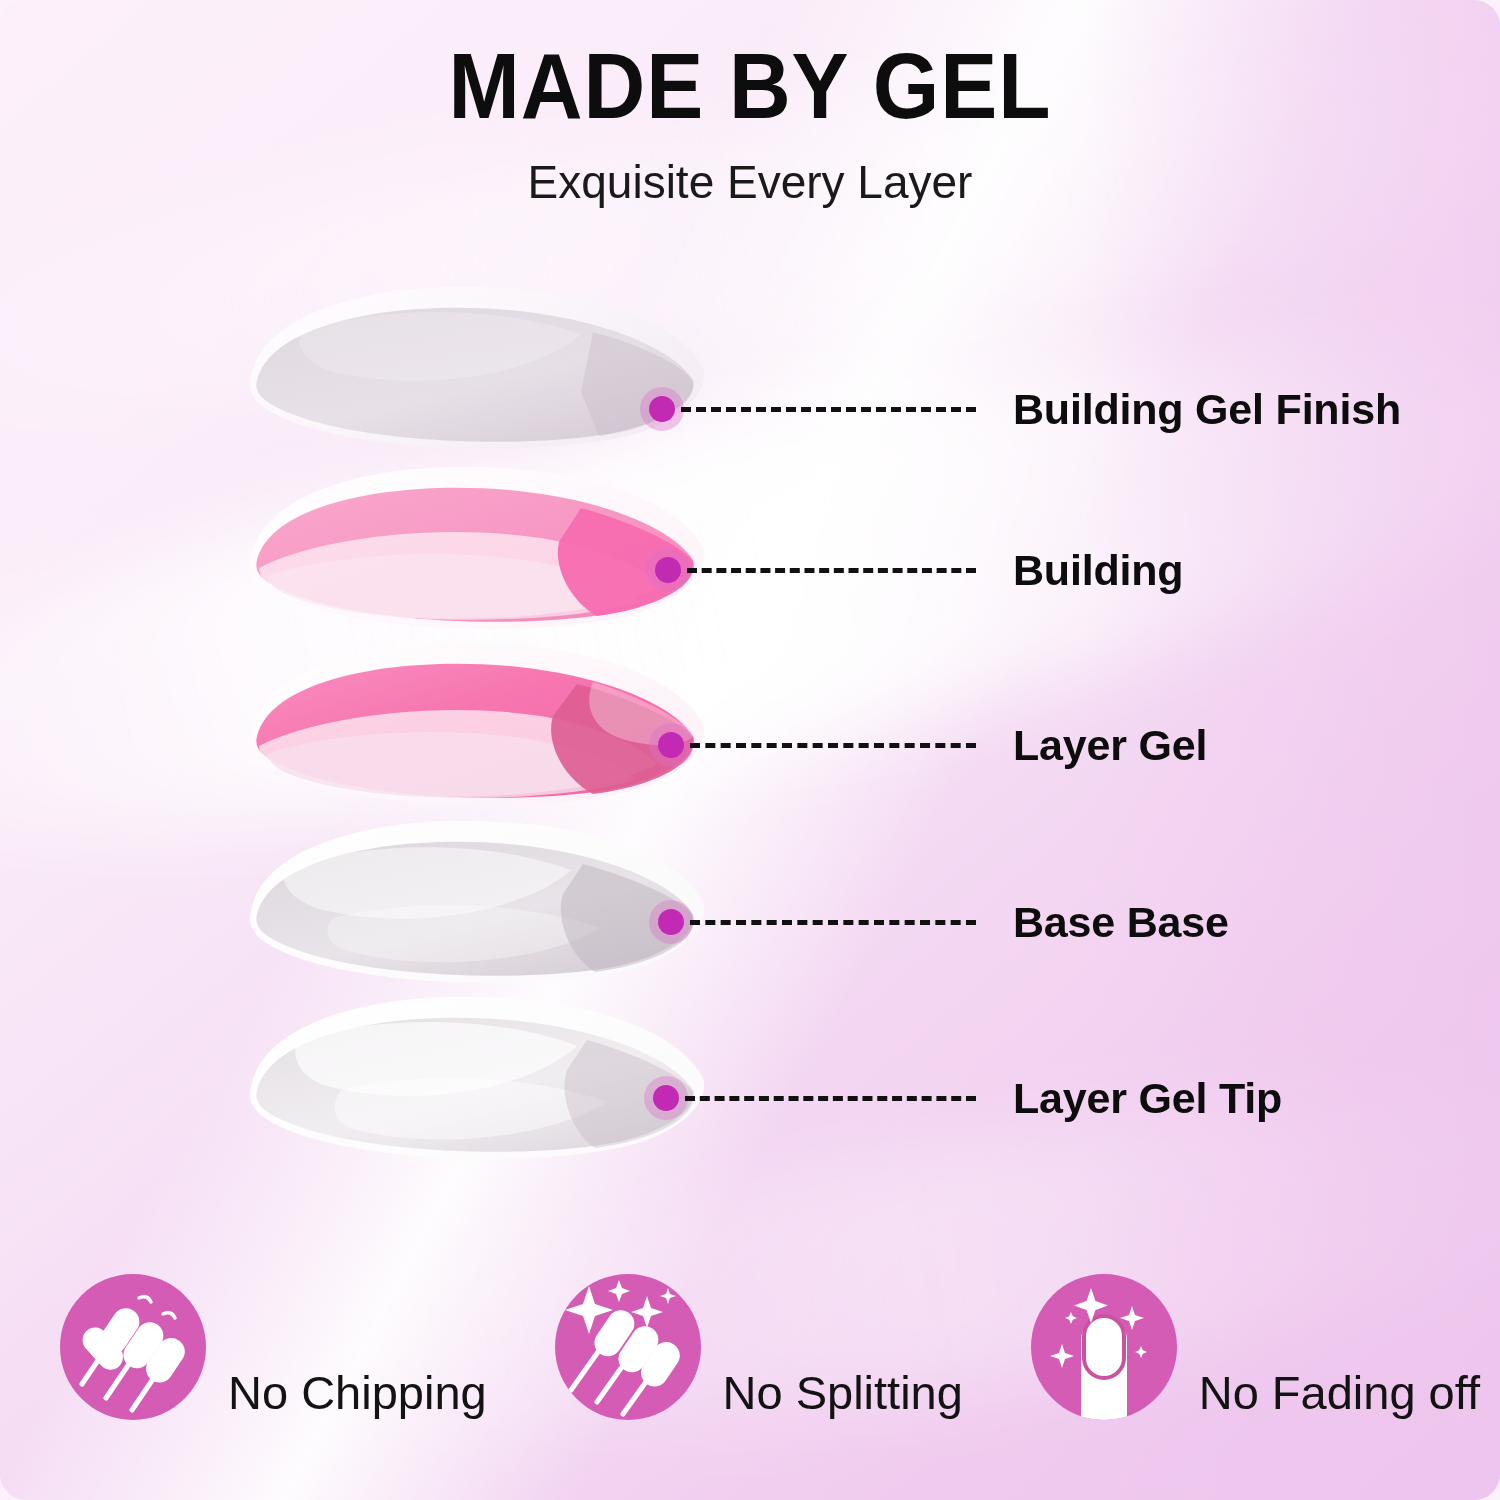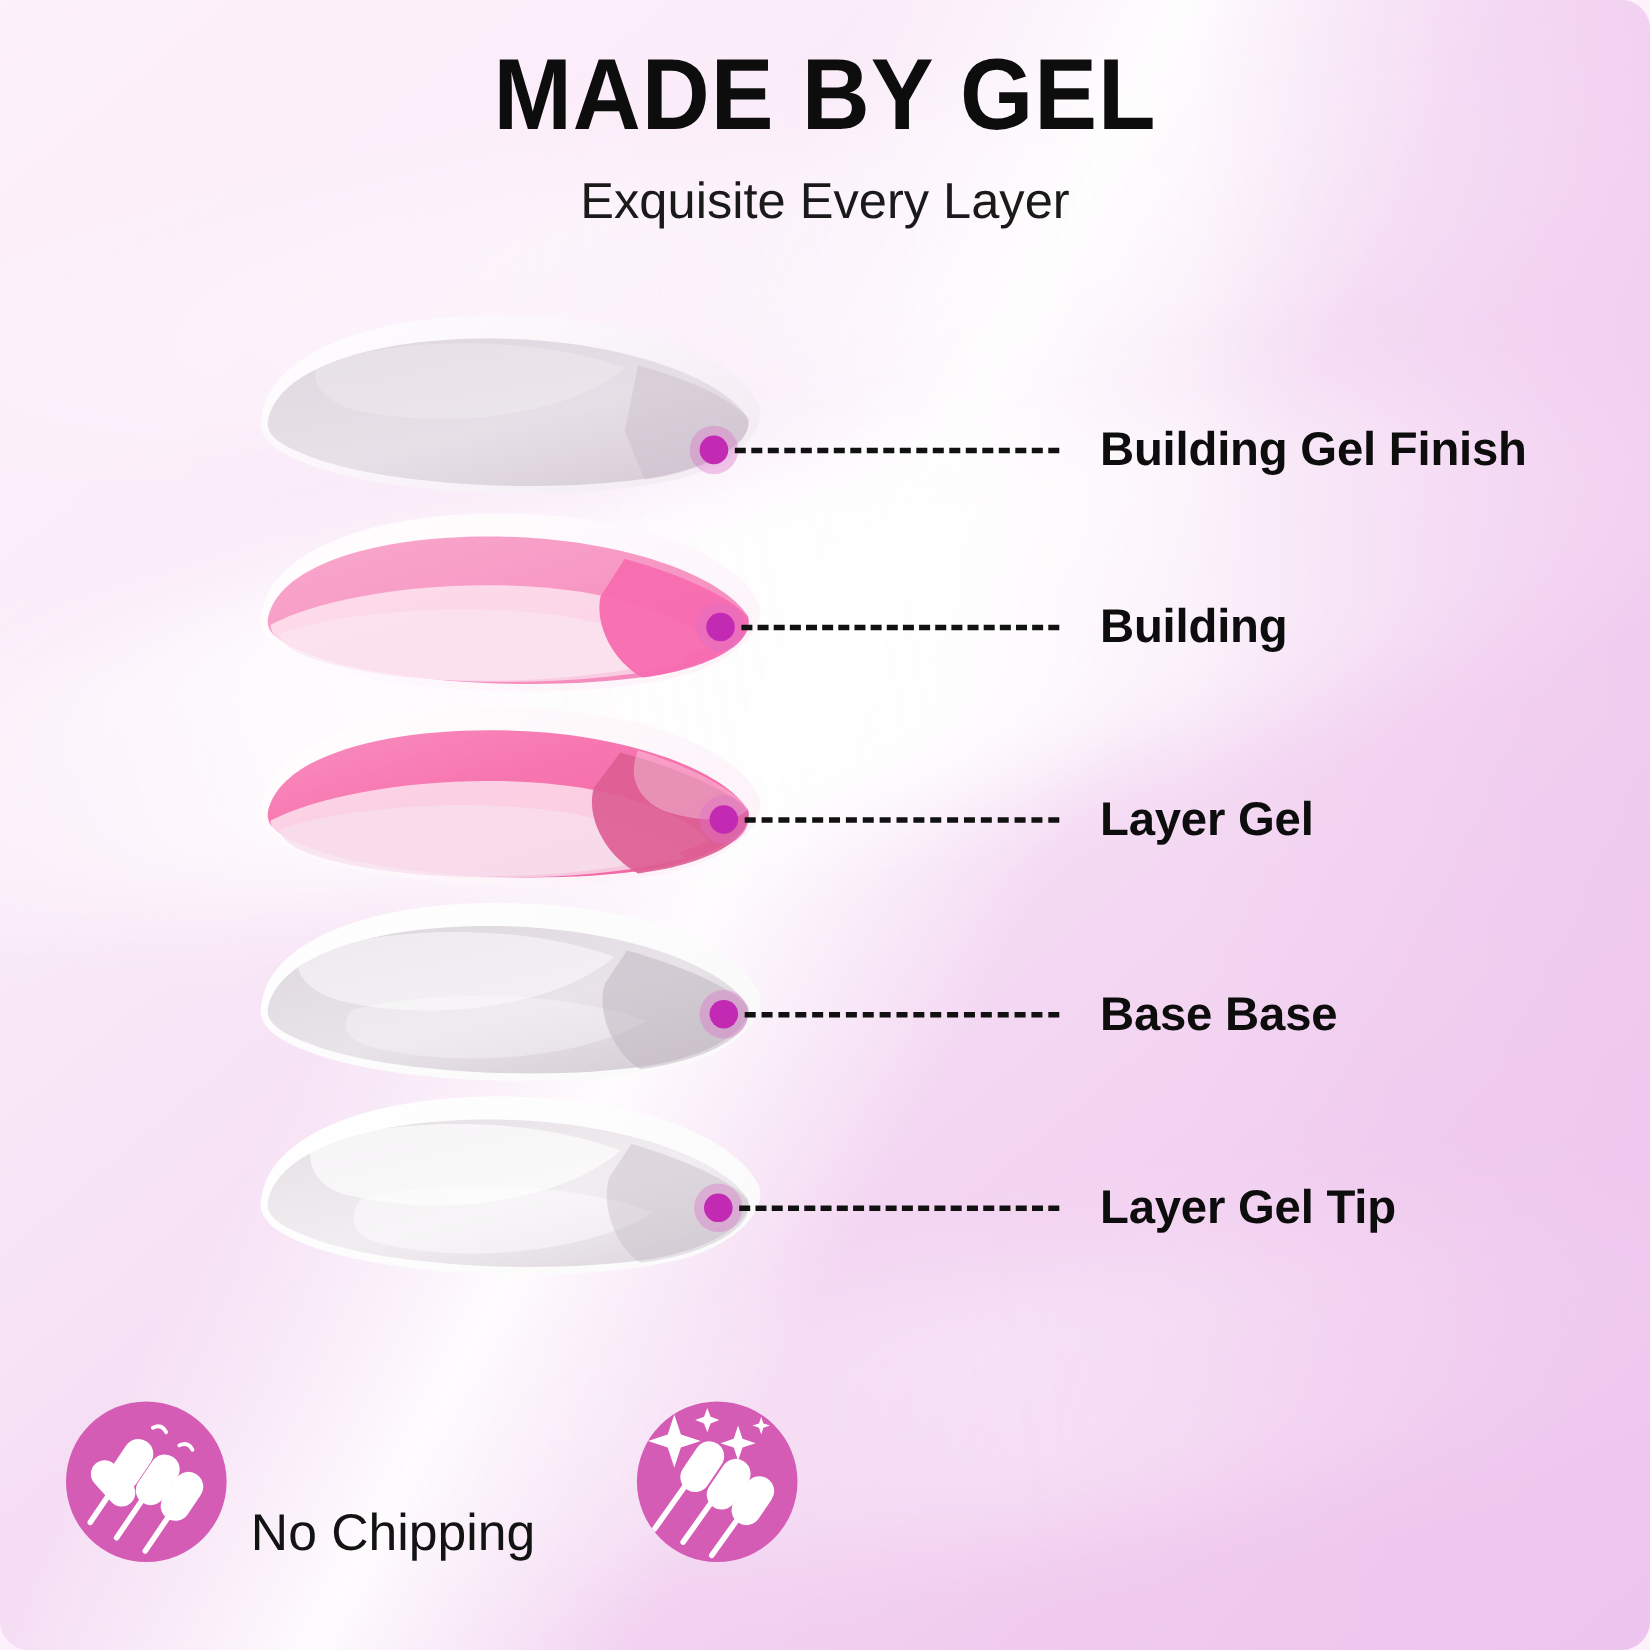--- a/index.html
+++ b/index.html
@@ -76,21 +76,21 @@
   .subhead {
     position: absolute;
     left: 0; right: 0; top: 155px;
     text-align: center;
     font-size: 46px;
     font-weight: 400;
     color: #1a1a1a;
   }
 
   
-  .nail-stack { position: absolute; left: 0; top: 0; width: 1276px; height: 1500px; }
+  .nail-stack { position: absolute; left: 13px; top: 0; width: 1276px; height: 1500px; }
   .nail {
     position: absolute;
     width: 470px;
     height: 190px;
   }
   .nail svg { display: block; overflow: visible; }
 
   
   .leader {
     position: absolute;
@@ -337,19 +337,36 @@
             <rect x="92" y="66" width="27" height="48" rx="13.5" transform="rotate(34 105 90)"></rect>
           </g>
           <g fill="#ffffff">
             <path d="M34 12 L40 30 L58 36 L40 42 L34 60 L28 42 L10 36 L28 30 Z"></path>
             <path d="M92 22 L96 34 L108 38 L96 42 L92 54 L88 42 L76 38 L88 34 Z"></path>
             <path d="M64 6 L67 14 L75 17 L67 20 L64 28 L61 20 L53 17 L61 14 Z"></path>
             <path d="M113 14 L115 20 L121 22 L115 24 L113 30 L111 24 L105 22 L111 20 Z"></path>
           </g>
         </svg>
       </div>
+      <div class="feature-label">No Splitting</div>
     </div>
 
     <div class="sp2"></div>
 
+    <div class="feature">
+      <div class="feature-icon">
+        <svg width="146" height="146" viewBox="0 0 146 146">
+          <path d="M50 146 L50 66 a23 23 0 0 1 46 0 L96 146 Z" fill="#ffffff"></path>
+          <rect x="53" y="42" width="40" height="62" rx="20" fill="#ffffff" stroke="#c9539f" stroke-width="4"></rect>
+          <g fill="#ffffff">
+            <path d="M60 14 L64.5 27 L77 31.5 L64.5 36 L60 49 L55.5 36 L43 31.5 L55.5 27 Z"></path>
+            <path d="M101 32 L104 41 L113 44 L104 47 L101 56 L98 47 L89 44 L98 41 Z"></path>
+            <path d="M31 70 L34 79 L43 82 L34 85 L31 94 L28 85 L19 82 L28 79 Z"></path>
+            <path d="M40 38 L41.8 42.2 L46 44 L41.8 45.8 L40 50 L38.2 45.8 L34 44 L38.2 42.2 Z"></path>
+            <path d="M110 72 L111.8 76.2 L116 78 L111.8 79.8 L110 84 L108.2 79.8 L104 78 L108.2 76.2 Z"></path>
+          </g>
+        </svg>
+      </div>
+      <div class="feature-label">No Fading off</div>
+    </div>
 
   </div>
 </div>
 
 </body></html>

